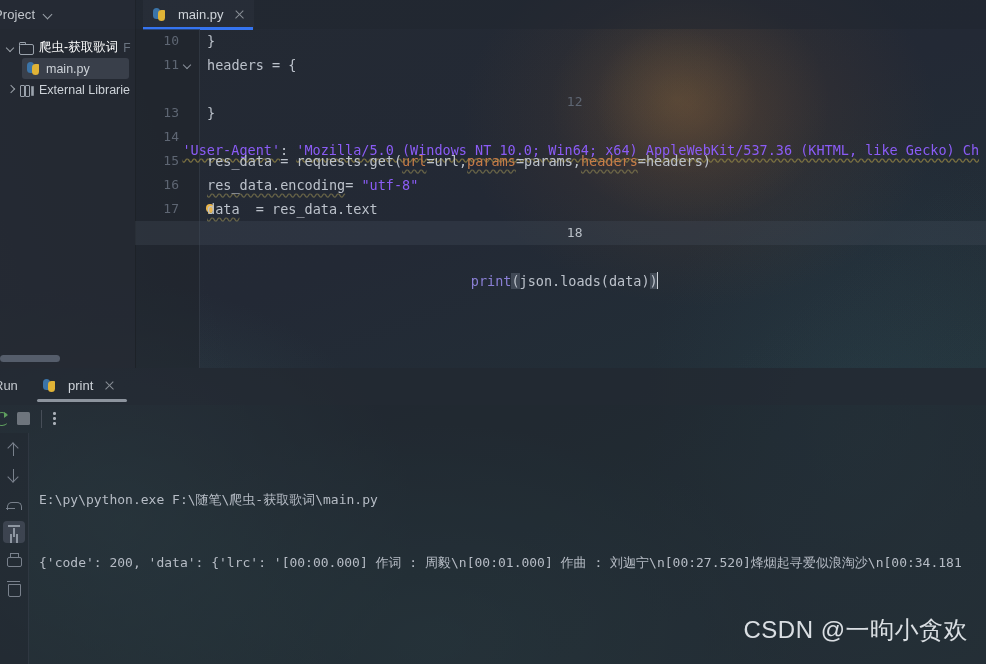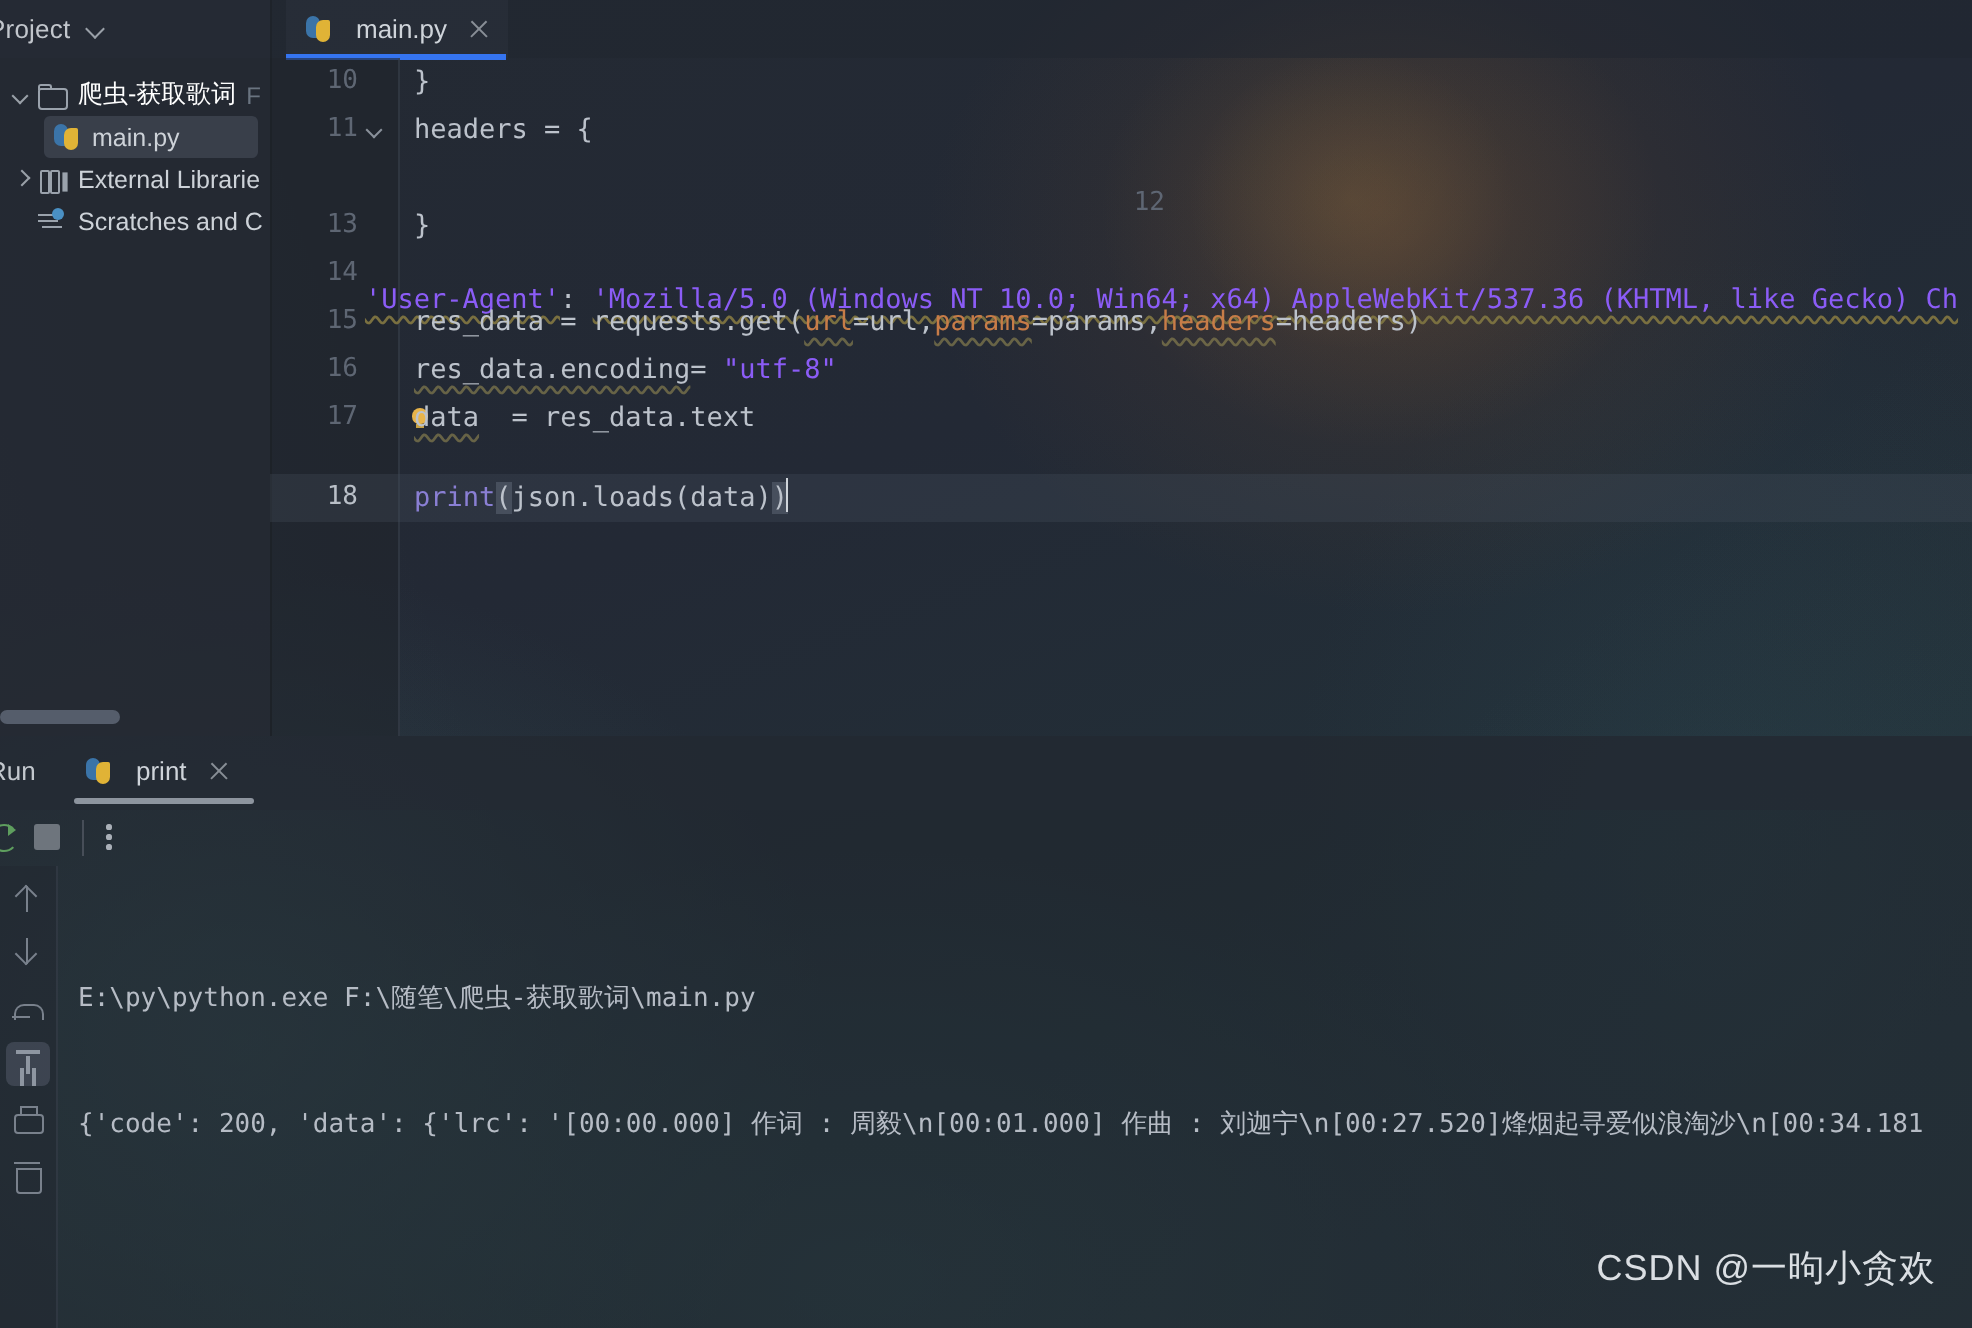--- a/index.html
+++ b/index.html
@@ -597,21 +597,21 @@
   }
   .console-line { height: 21px; }
   .console-line.blank { height: 21px; }
 
   
   .watermark {
     position: absolute;
     right: 18px;
     bottom: 18px;
     color: #e6eaee;
-    font-size: 18px;
+    font-size: 24px;
     letter-spacing: 0.5px;
     opacity: 0.94;
     font-family: "Liberation Sans", sans-serif;
   }
 </style>
 </head>
 <body>
 
 <div id="app">
 
@@ -635,25 +635,20 @@
         <span class="ico icon-python"></span>
         <span class="tree-label">main.py</span>
       </div>
 
       <div class="tree-row">
         <span class="twisty closed"></span>
         <span class="ico icon-libs"></span>
         <span class="tree-label">External Librarie</span>
       </div>
 
-      <div class="tree-row">
-        <span class="twisty"></span>
-        <span class="ico icon-scratch"></span>
-        <span class="tree-label">Scratches and C</span>
-      </div>
     </div>
 
     <div class="panel-hscroll"></div>
   </div>
 
   <div class="tabbar">
     <div class="tab">
       <span class="ico icon-python"></span>
       <span class="tab-title">main.py</span>
       <span class="tab-close"></span>
@@ -666,21 +661,21 @@
     <div id="editor-lines">
         <div class="code-line" style="top: 0px;"><span class="lineno">10</span><span class="fold"></span><span class="code-text"><span class="t-punct">}</span></span></div>
         <div class="code-line" style="top: 24px;"><span class="lineno">11</span><span class="fold has-arrow"></span><span class="code-text"><span class="t-plain">headers = {</span></span></div>
         <div class="code-line" style="top: 61px; flex-direction: column;"><span class="lineno">12</span><span class="fold"></span><span class="code-text"><span class="t-plain">    </span><span class="t-str squiggle">'User-Agent'</span><span class="t-punct">: </span><span class="t-str squiggle">'Mozilla/5.0 (Windows NT 10.0; Win64; x64) AppleWebKit/537.36 (KHTML, like Gecko) Ch</span></span></div>
         <div class="code-line" style="top: 72px;"><span class="lineno">13</span><span class="fold"></span><span class="code-text"><span class="t-punct">}</span></span></div>
         <div class="code-line" style="top: 96px;"><span class="lineno">14</span><span class="fold"></span><span class="code-text"></span></div>
         <div class="code-line" style="top: 120px;"><span class="lineno">15</span><span class="fold"></span><span class="code-text"><span class="t-plain">res_data = requests.get(</span><span class="t-param squiggle-weak">url</span><span class="t-plain">=url,</span><span class="t-param squiggle-weak">params</span><span class="t-plain">=params,</span><span class="t-param squiggle-weak">headers</span><span class="t-plain">=headers)</span></span></div>
         <div class="code-line" style="top: 144px;"><span class="lineno">16</span><span class="fold"></span><span class="code-text"><span class="t-plain squiggle-weak">res_data.encoding</span><span class="t-plain">= </span><span class="t-str">"utf-8"</span></span></div>
         <span class="bulb" style="top: 175px;"></span>
         <div class="code-line" style="top: 168px;"><span class="lineno">17</span><span class="fold"></span><span class="code-text"><span class="t-plain squiggle-weak">data</span><span class="t-plain">  = res_data.text</span></span></div>
-        <div class="code-line current" style="top: 208px;"><span class="lineno">18</span><span class="fold"></span><span class="code-text"><span class="t-builtin">print</span><span class="t-punct brkt-hl">(</span><span class="t-plain">json.loads(data)</span><span class="t-punct brkt-hl">)</span><span class="caret"></span></span></div>
+        <div class="code-line current" style="top: 192px; flex-direction: column;"><span class="lineno">18</span><span class="fold"></span><span class="code-text"><span class="t-builtin">print</span><span class="t-punct brkt-hl">(</span><span class="t-plain">json.loads(data)</span><span class="t-punct brkt-hl">)</span><span class="caret"></span></span></div>
       </div>
   </div>
 
   <div class="run-panel">
     <div class="run-header">
       <span class="run-title">Run</span>
       <div class="run-tab">
         <span class="ico icon-python"></span>
         <span class="rt-label">print</span>
         <span class="tab-close"></span>

